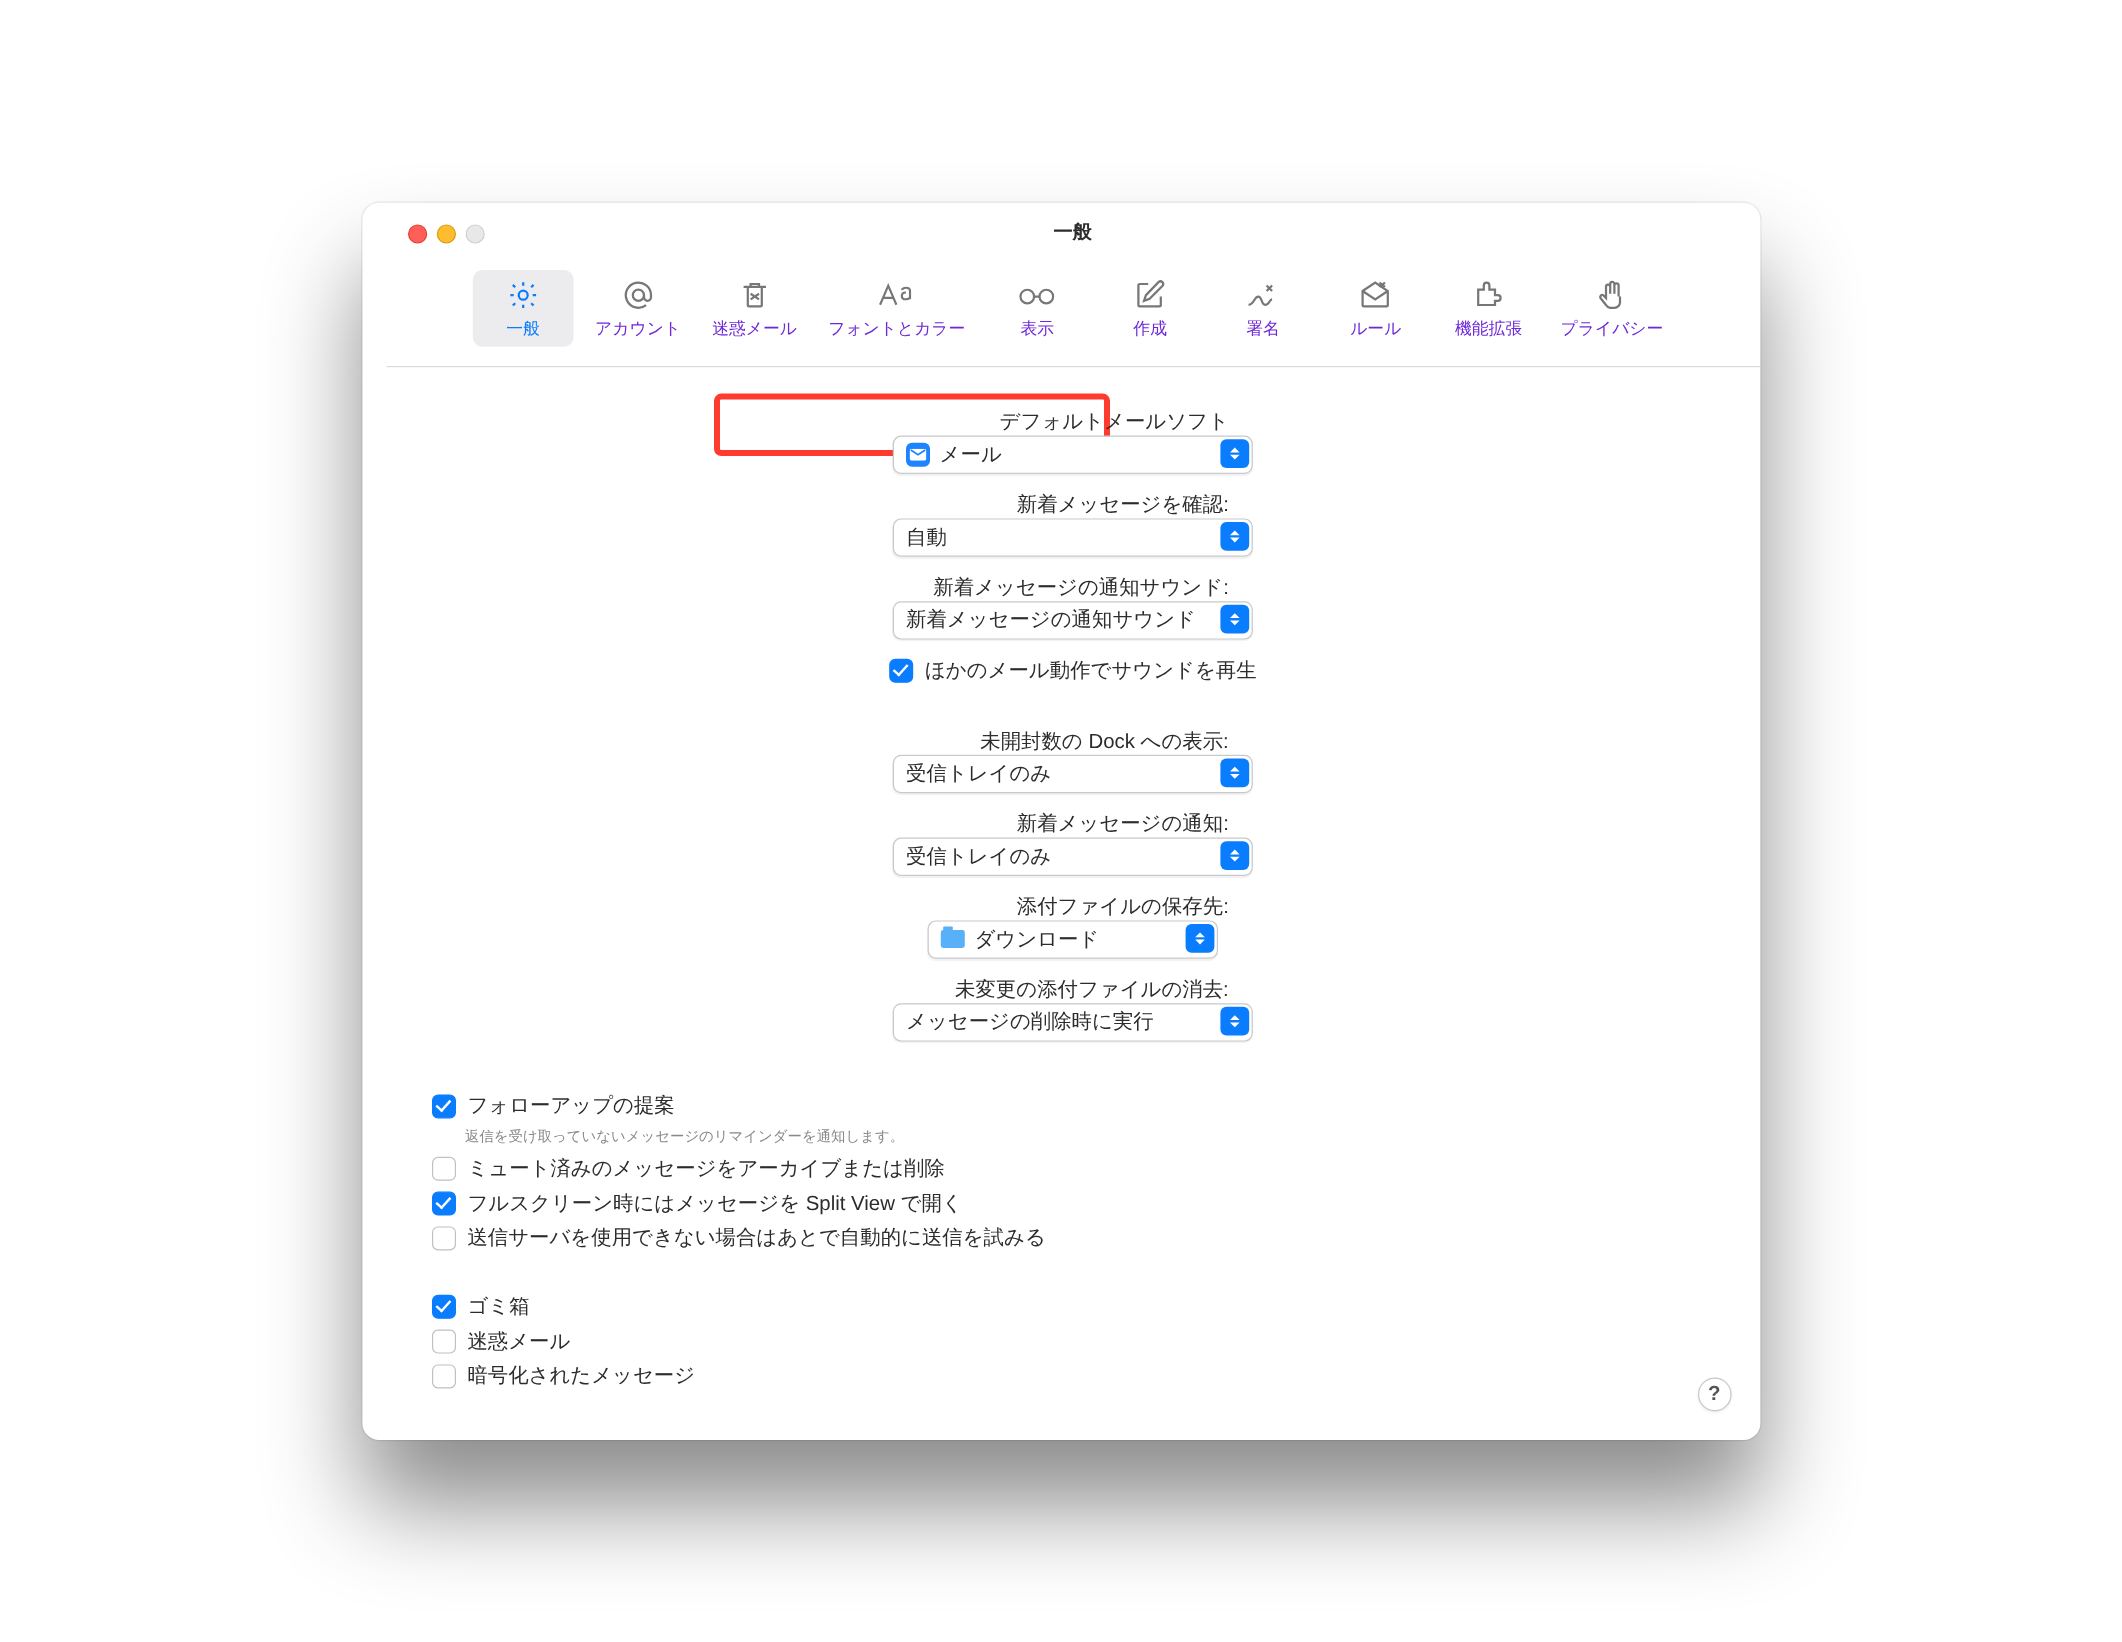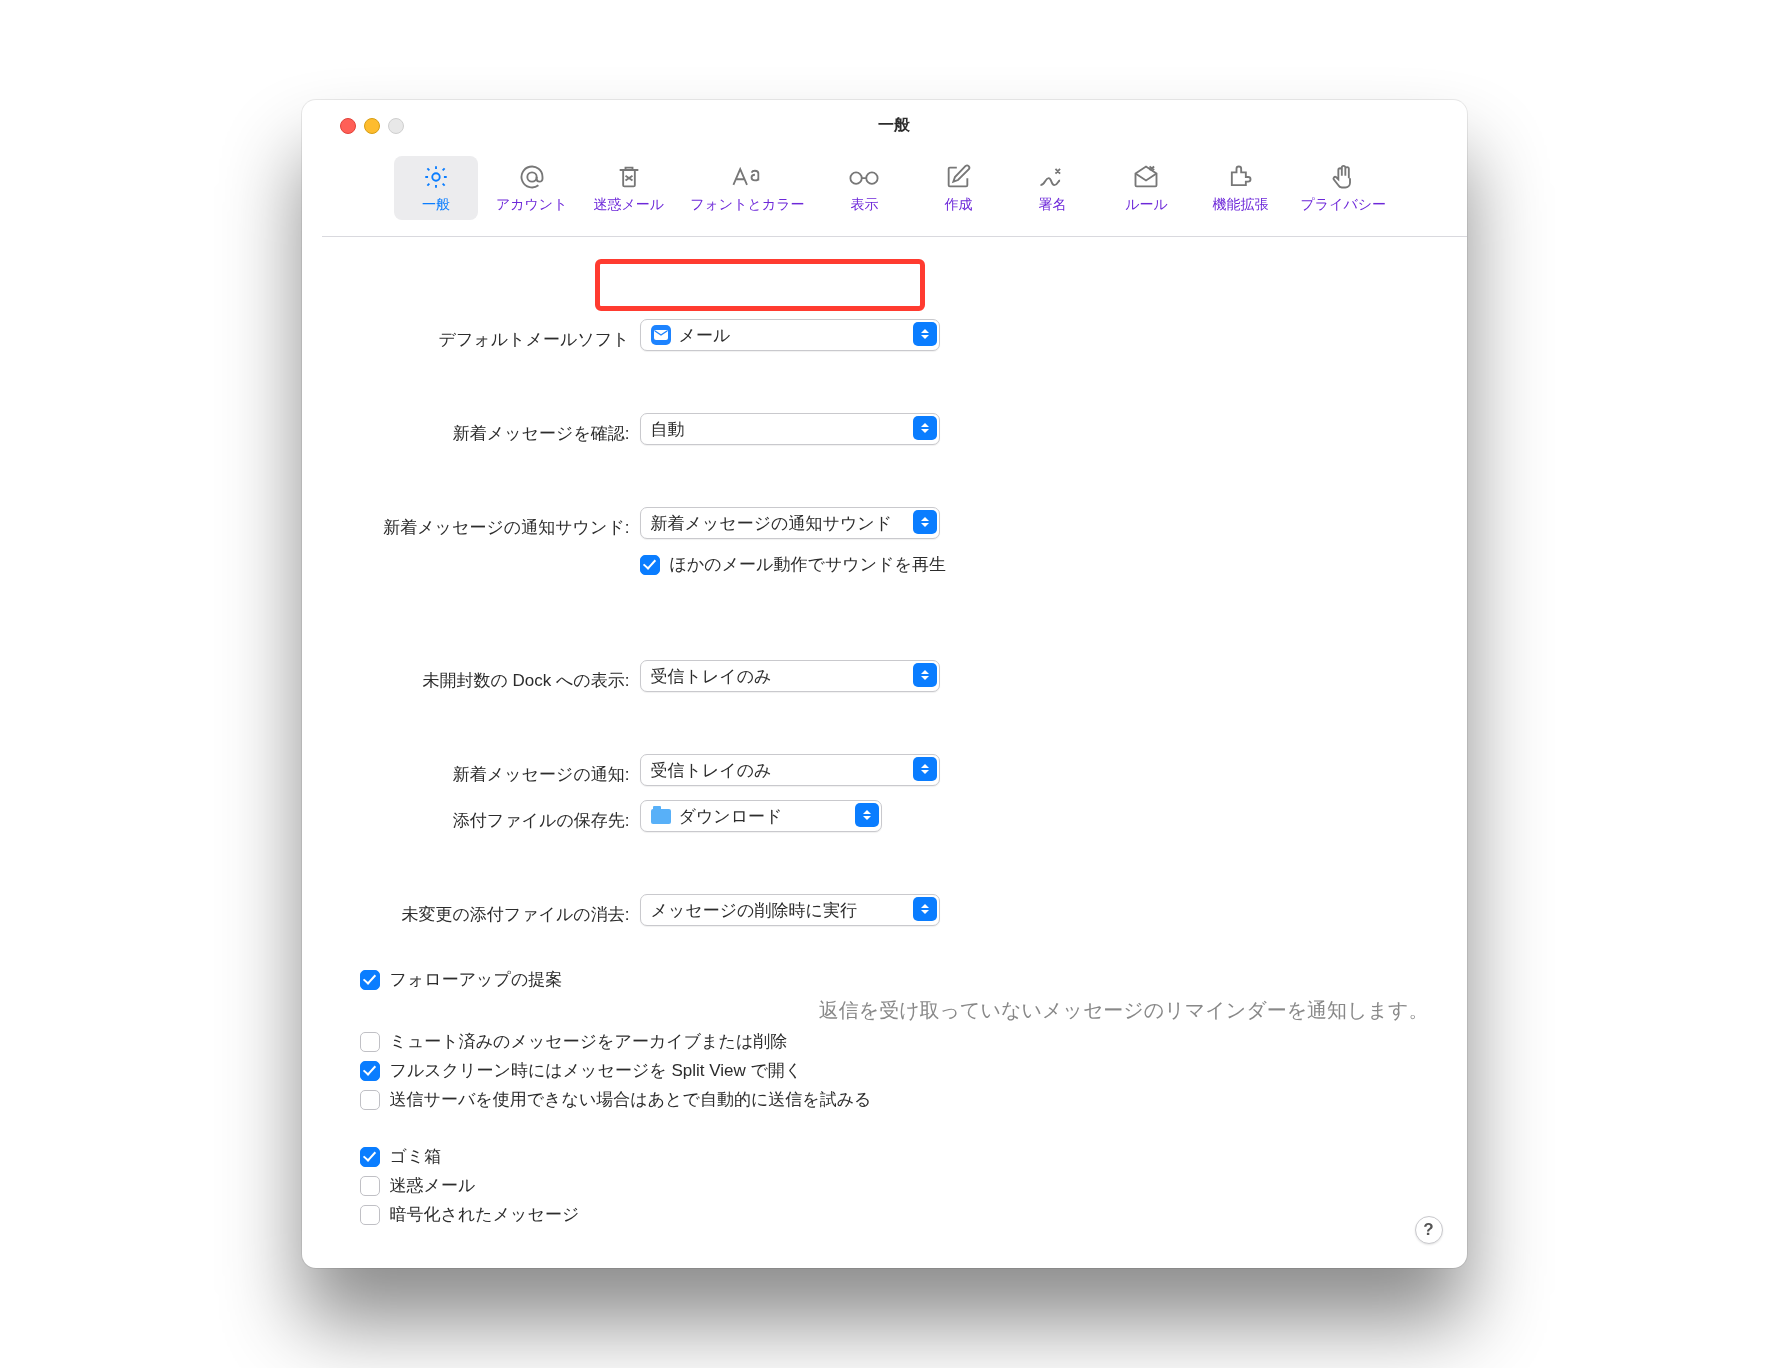--- a/index.html
+++ b/index.html
@@ -15,38 +15,38 @@
   .title{font-size:16px;font-weight:600;}
   .toolbar{display:flex;justify-content:center;gap:10px;padding:6px 12px 16px;border-bottom:1px solid var(--border);}
   .tb{display:flex;flex-direction:column;align-items:center;justify-content:flex-end;min-width:68px;padding:6px 8px;border-radius:8px;cursor:default;}
   .tb.sel{background:#ececee;}
   .tb .ic{height:30px;display:flex;align-items:center;justify-content:center;}
   .tb svg{stroke:#777;fill:none;stroke-width:1.6;}
   .tb.sel svg{stroke:var(--accent);}
   .tb .lbl{font-size:14px;color:#6d28d9;margin-top:4px;white-space:nowrap;}
   .tb.sel .lbl{color:var(--accent);}
   .body{padding:34px 38px 36px;position:relative;font-size:17px;}
-  .frow{display:flex;align-items:flex-end;margin-bottom:14px;}
+  .frow{display:flex;align-items:center;margin-bottom:14px;flex-direction:column;}
   .flabel{width:270px;text-align:right;padding-right:10px;white-space:nowrap;}
-  .fctrl{width:300px;margin-top:48px;}
+  .fctrl{width:300px;}
   .popup{position:relative;display:flex;align-items:center;height:30px;background:#fff;border:1px solid #c9c9cd;border-radius:7px;box-shadow:0 1px 1px rgba(0,0,0,.06);padding:0 30px 0 10px;}
   .popup.sm{width:200px;}
   .popup .val{white-space:nowrap;}
   .popup .chev{position:absolute;right:2px;top:2px;width:24px;height:24px;border-radius:5px;background:var(--accent);display:flex;flex-direction:column;align-items:center;justify-content:center;gap:0;}
   .popup .chev::before,.popup .chev::after{content:"";width:0;height:0;border-left:4px solid transparent;border-right:4px solid transparent;}
   .popup .chev::before{border-bottom:4px solid #fff;margin-bottom:2px;}
   .popup .chev::after{border-top:4px solid #fff;}
   .app-badge{width:20px;height:20px;border-radius:5px;margin-right:8px;display:flex;align-items:center;justify-content:center;}
   .folder-badge{width:20px;height:15px;border-radius:2px;margin-right:8px;position:relative;}
   .highlight{position:absolute;border:5px solid #ff3b30;border-radius:6px;pointer-events:none;}
   .chkrow{display:flex;align-items:flex-start;margin:6px 0 6px 0;}
   .chk{width:18px;height:18px;border-radius:5px;border:1px solid #c0c0c5;background:#fff;margin-right:10px;flex:none;position:relative;top:2px;}
   .chk.on{background:var(--accent);border-color:var(--accent);}
   .chk.on::after{content:"";position:absolute;left:5px;top:1px;width:5px;height:10px;border:solid #fff;border-width:0 2px 2px 0;transform:rotate(42deg);}
-  .subtext{font-size:20px;color:var(--muted);margin:2px 0 6px 28px;text-align:right;}
+  .subtext{font-size:12px;color:var(--muted);margin:2px 0 6px 28px;}
   .section-gap{height:22px;}
   .indent2{}
   .help{position:absolute;right:24px;bottom:24px;width:26px;height:26px;border-radius:50%;border:1px solid #c9c9cd;background:#fff;box-shadow:0 1px 2px rgba(0,0,0,.1);display:flex;align-items:center;justify-content:center;font-weight:600;color:#555;}
 </style>
 </head>
 <body>
 
 <div class="stage">
  <div class="window">
   <div class="titlebar">

